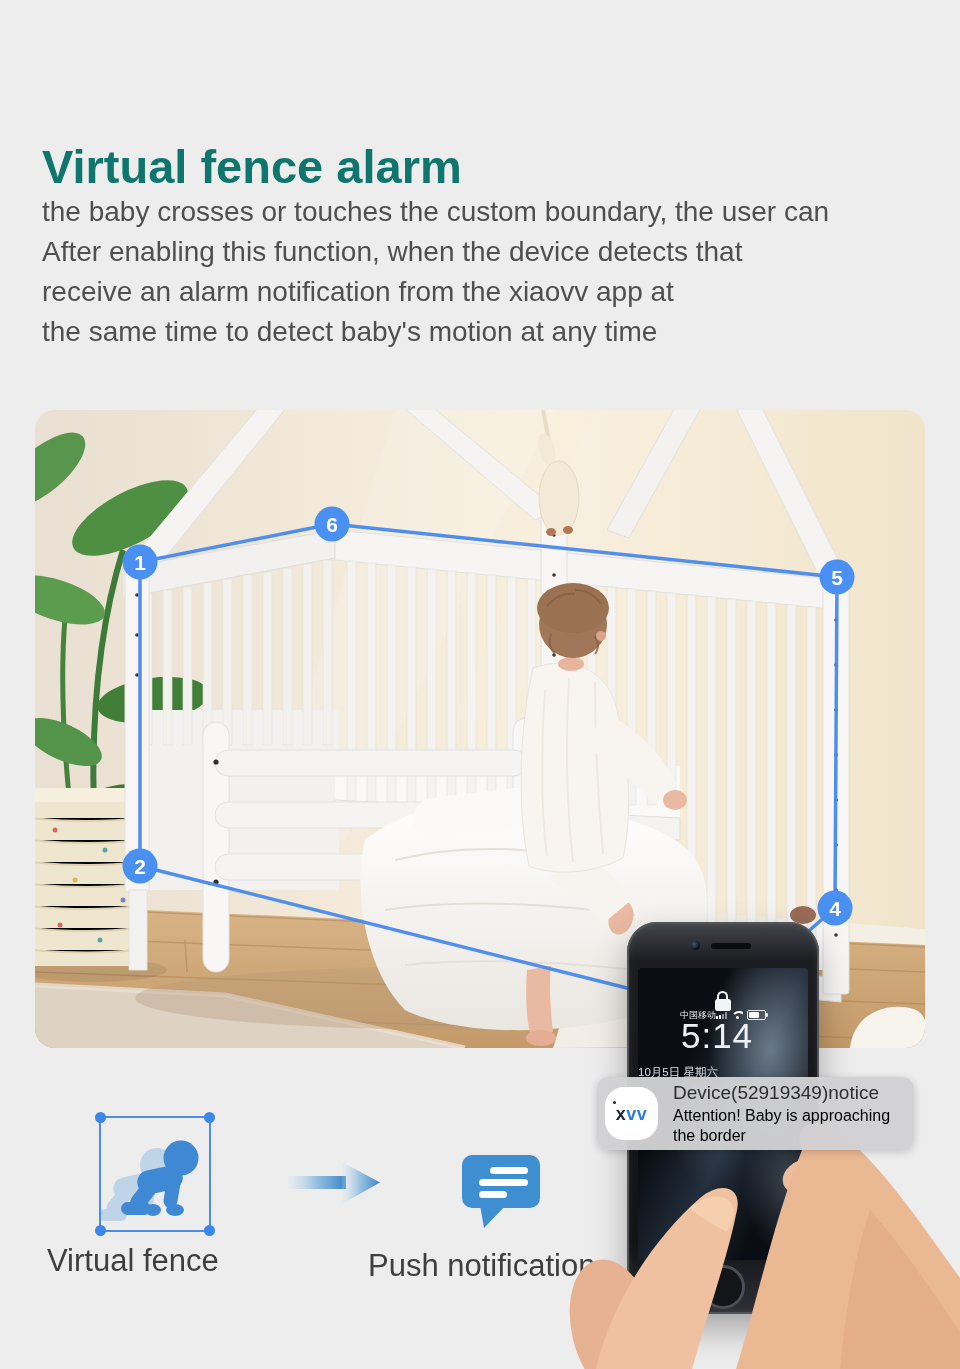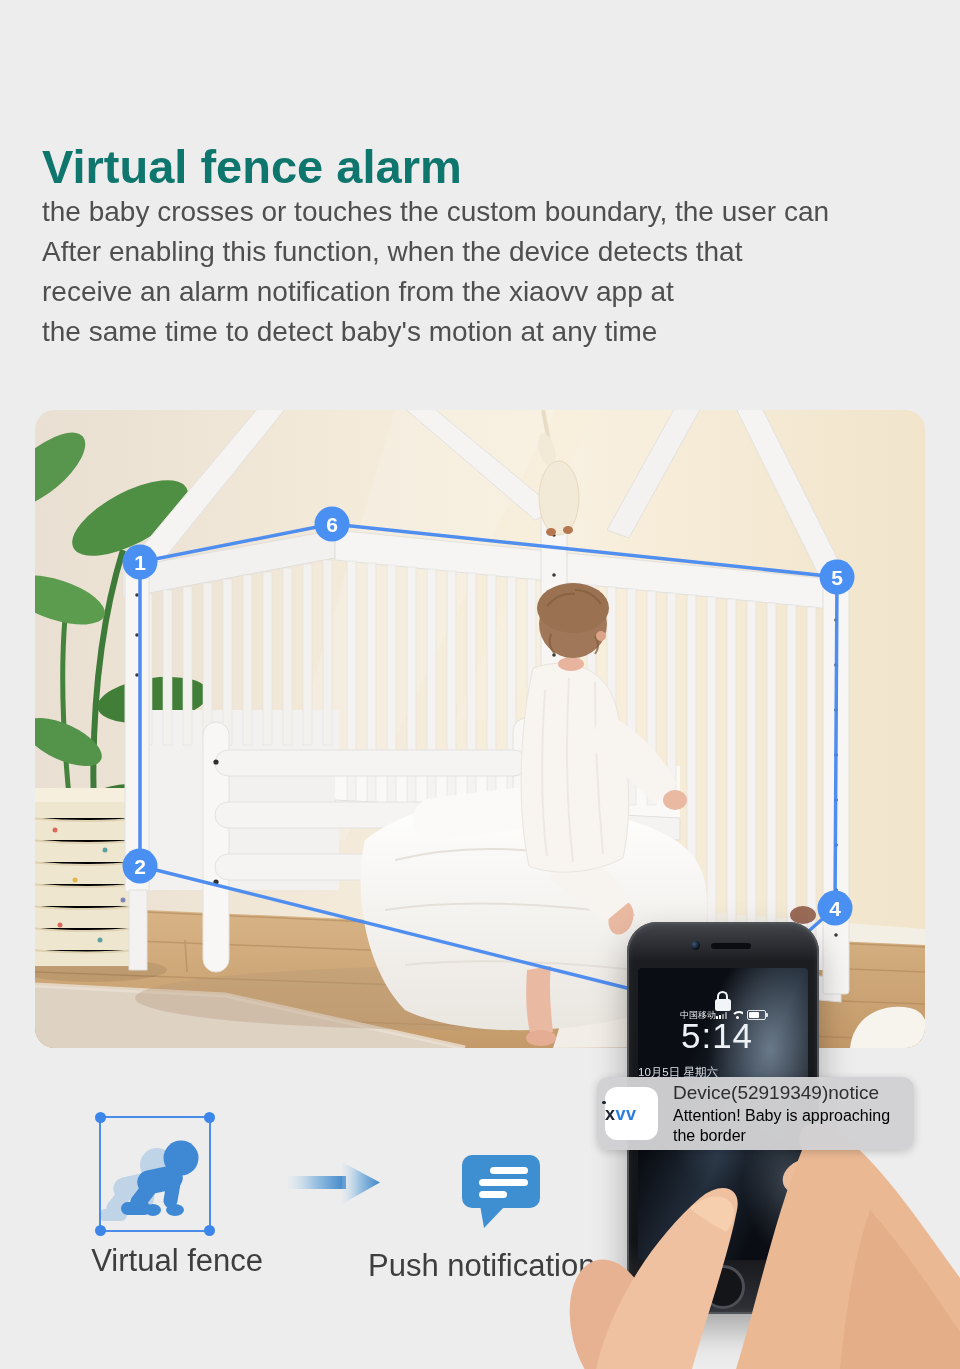--- a/index.html
+++ b/index.html
@@ -28,21 +28,21 @@
     position:absolute;left:99px;top:1116px;width:112px;height:116px;
     border:2px solid #4a8ce8;box-sizing:border-box;
   }
   .fence-box .dot{
     position:absolute;width:11px;height:11px;border-radius:50%;
     background:#3c86ea;
   }
   .dot.tl{left:-6px;top:-6px}.dot.tr{right:-6px;top:-6px}
   .dot.bl{left:-6px;bottom:-6px}.dot.br{right:-6px;bottom:-6px}
   .vf-label{
-    position:absolute;left:47px;top:1243px;width:216px;text-align:right;
+    position:absolute;left:47px;top:1243px;width:216px;text-align:left;
     font-size:31px;color:#3e3e3e;
   }
   .arrow-svg{position:absolute;left:288px;top:1160px;}
   .chat-svg{position:absolute;left:462px;top:1155px;}
   .pn-label{
     position:absolute;left:368px;top:1248px;font-size:31px;color:#3e3e3e;
     white-space:nowrap;z-index:5;
   }
   
   .phone{
@@ -95,22 +95,22 @@
   }
   .hand-svg{position:absolute;left:540px;top:1080px;z-index:30;pointer-events:none;}
   
   .notif{
     position:absolute;left:597px;top:1077px;width:317px;height:73px;z-index:40;
     background:rgba(209,209,211,.97);border-radius:12px;
     display:flex;align-items:center;padding:0;box-shadow:0 2px 8px rgba(0,0,0,.18);
     box-sizing:border-box;
   }
   .notif-icon{
-    width:53px;height:53px;margin-left:8px;background:#fff;border-radius:12px;
-    display:flex;align-items:center;justify-content:flex-start;flex:none;
+    width:53px;height:53px;margin-left:8px;background:#fff;border-radius:19px;
+    display:flex;align-items:center;justify-content:center;flex:none;
   }
   .logo{position:relative;font-weight:bold;font-size:18px;letter-spacing:.5px;line-height:1;}
   .logo .ldot{position:absolute;left:-3px;top:-4px;width:3.5px;height:3.5px;border-radius:50%;background:#1b2430;}
   .logo .lx{color:#1b2430;font-style:normal;}
   .logo .lv{color:#2b7de2;font-style:normal;}
   .notif-tx{margin-left:15px;}
   .ntitle{font-size:19px;color:#2e2e2e;margin-bottom:2px;}
   .nbody{font-size:16px;color:#000000;line-height:20px;width:236px;}
 </style>
 </head>

